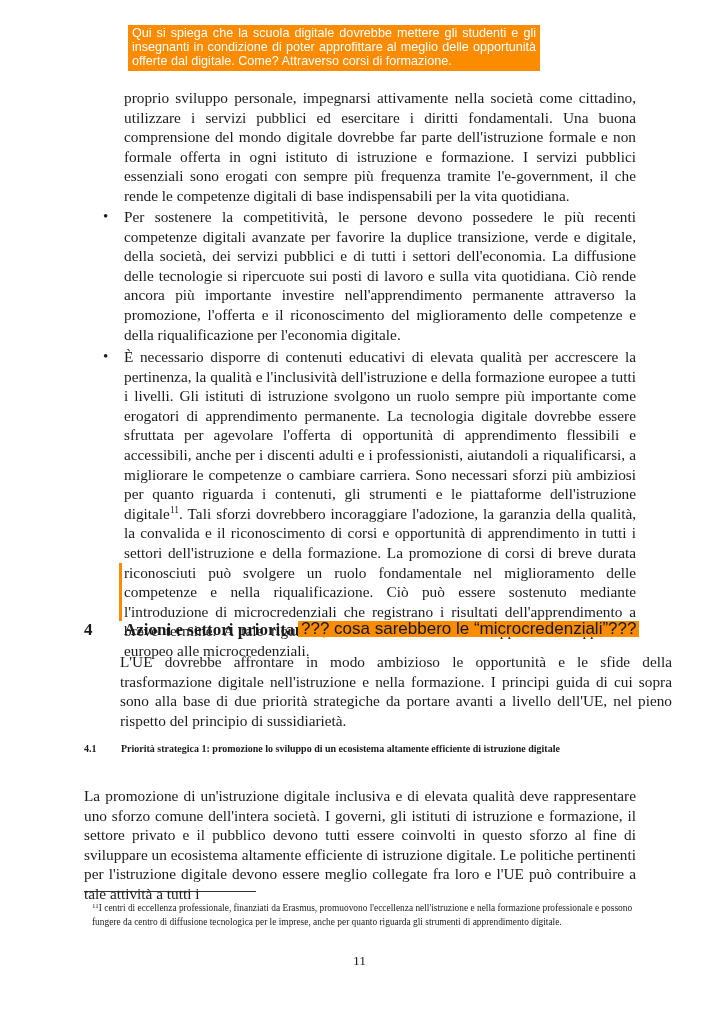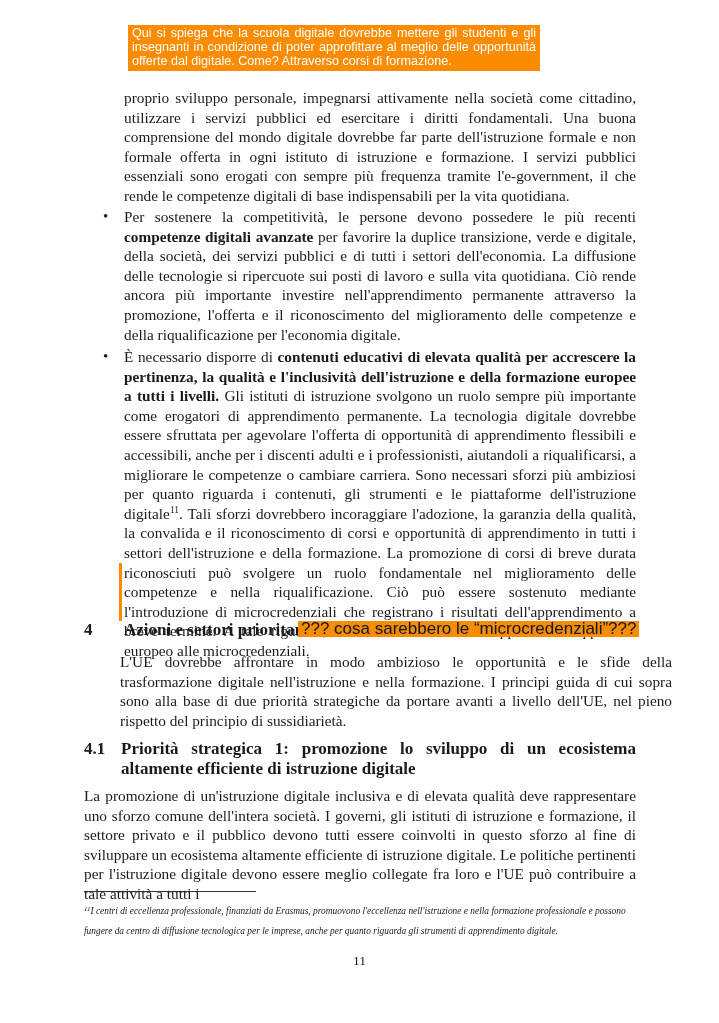--- a/index.html
+++ b/index.html
@@ -9,31 +9,31 @@
 
     .note-top { position: absolute; left: 128px; top: 25px; width: 404px; padding: 1px 4px 2px 4px;
                 background: #fb8c00; color: #fff; font-family: "Liberation Sans", sans-serif;
                 font-size: 12.6px; line-height: 14.2px; text-align: justify; }
     .note-inline { position: absolute; left: 298px; top: 621px; padding: 0 3px; background: #fb8c00;
                    color: #0f172a; font-family: "Liberation Sans", sans-serif; font-size: 17px; line-height: 16px;
                    white-space: nowrap; }
     .change-bar { position: absolute; left: 119px; top: 563px; width: 3px; height: 58px; background: #fb8c00; }
 
     .para { position: absolute; font-size: 15.3px; line-height: 19.6px; text-align: justify; }
-    .para b { font-weight: bold; }
+    .para b { font-weight: normal; }
     .bullet-dot { position: absolute; font-size: 15px; line-height: 19.6px; }
 
     .h1 { position: absolute; left: 84px; top: 620px; font-weight: bold; font-size: 17px; line-height: 20px; }
     .h1 .num { display: inline-block; width: 40px; }
-    .h2 { position: absolute; left: 84px; top: 739px; width: 552px; font-weight: bold; font-size: 17px; line-height: 19.6px; }
+    .h2 { position: absolute; left: 84px; top: 739px; width: 552px; font-weight: bold; font-size: 10px; line-height: 19.6px; }
     .h2 .num { position: absolute; left: 0; top: 0; }
     .h2 .txt { display: block; margin-left: 37px; text-align: justify; }
 
     .fn-rule { position: absolute; left: 84px; top: 891px; width: 172px; height: 1px; background: #333; }
-    .footnote { position: absolute; left: 84px; top: 899px; width: 552px; font-size: 9.4px; line-height: 20px; font-style: italic; }
+    .footnote { position: absolute; left: 92px; top: 899px; width: 552px; font-size: 9.4px; line-height: 14px; }
     .footnote sup { font-size: 7px; vertical-align: 3px; }
     .page-num { position: absolute; left: 0; width: 719px; top: 953px; text-align: center; font-size: 13.5px; }
     sup.fnref { font-size: 9.5px; vertical-align: 6px; line-height: 0; }
   </style>
 </head>
 <body>
 
 <div class="page">
 
   <div class="note-top">Qui si spiega che la scuola digitale dovrebbe mettere gli studenti e gli insegnanti in condizione di poter approfittare al meglio delle opportunità offerte dal digitale. Come? Attraverso corsi di formazione.</div>

